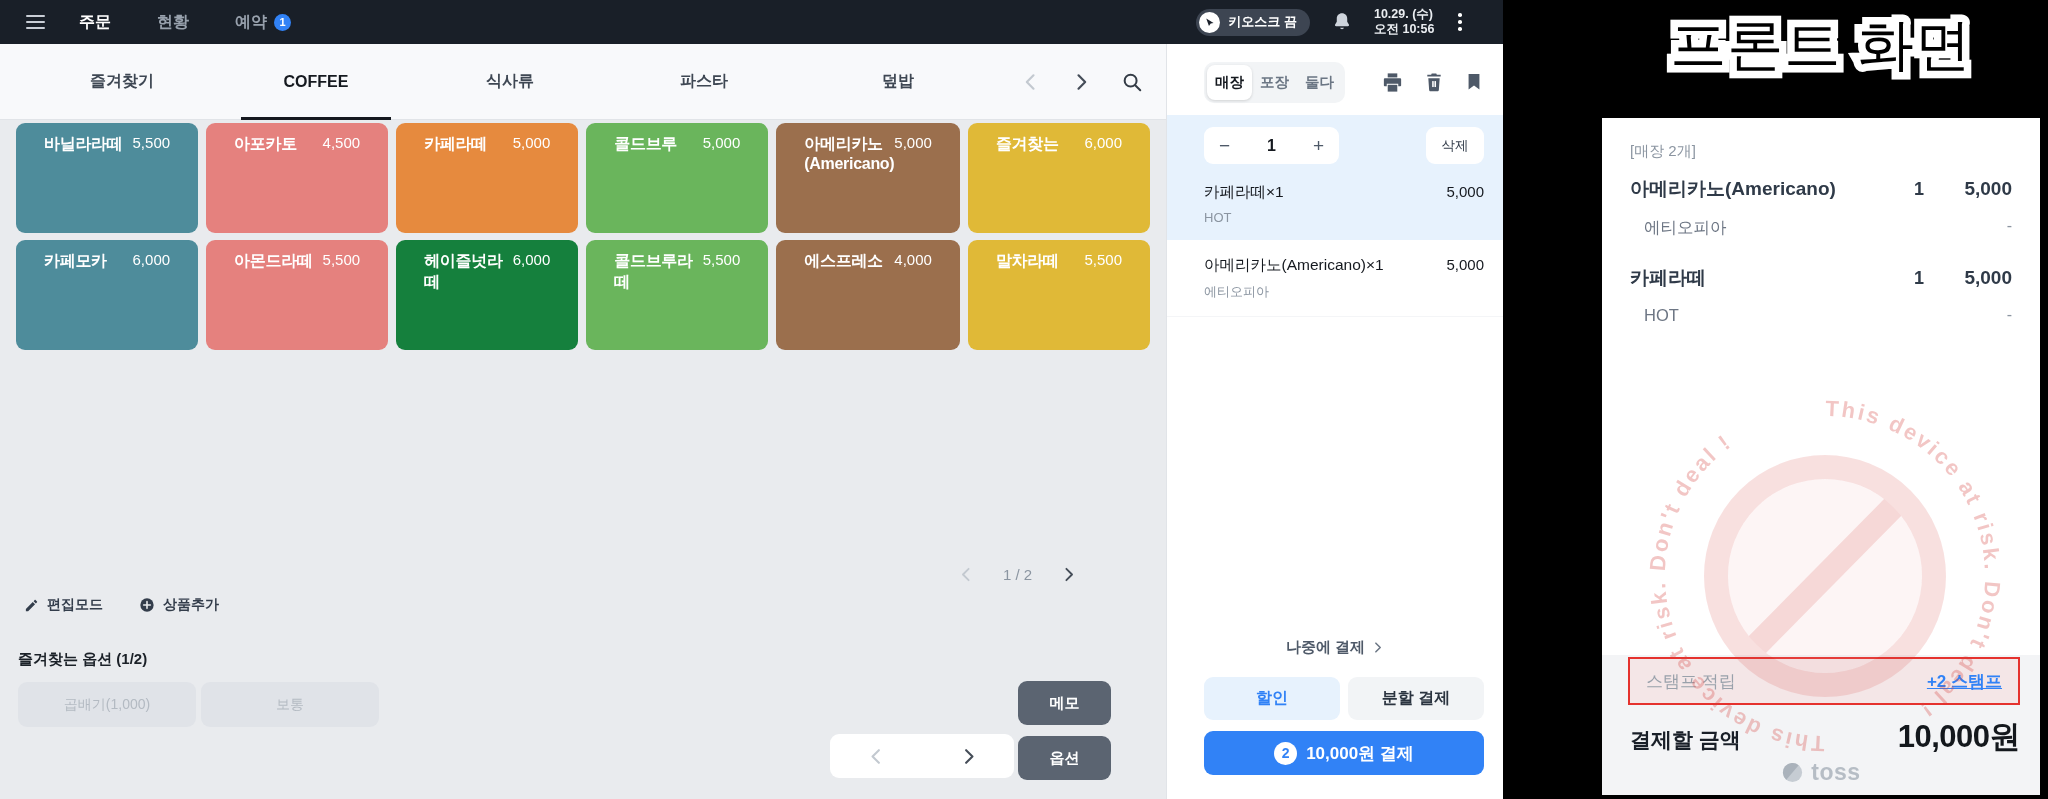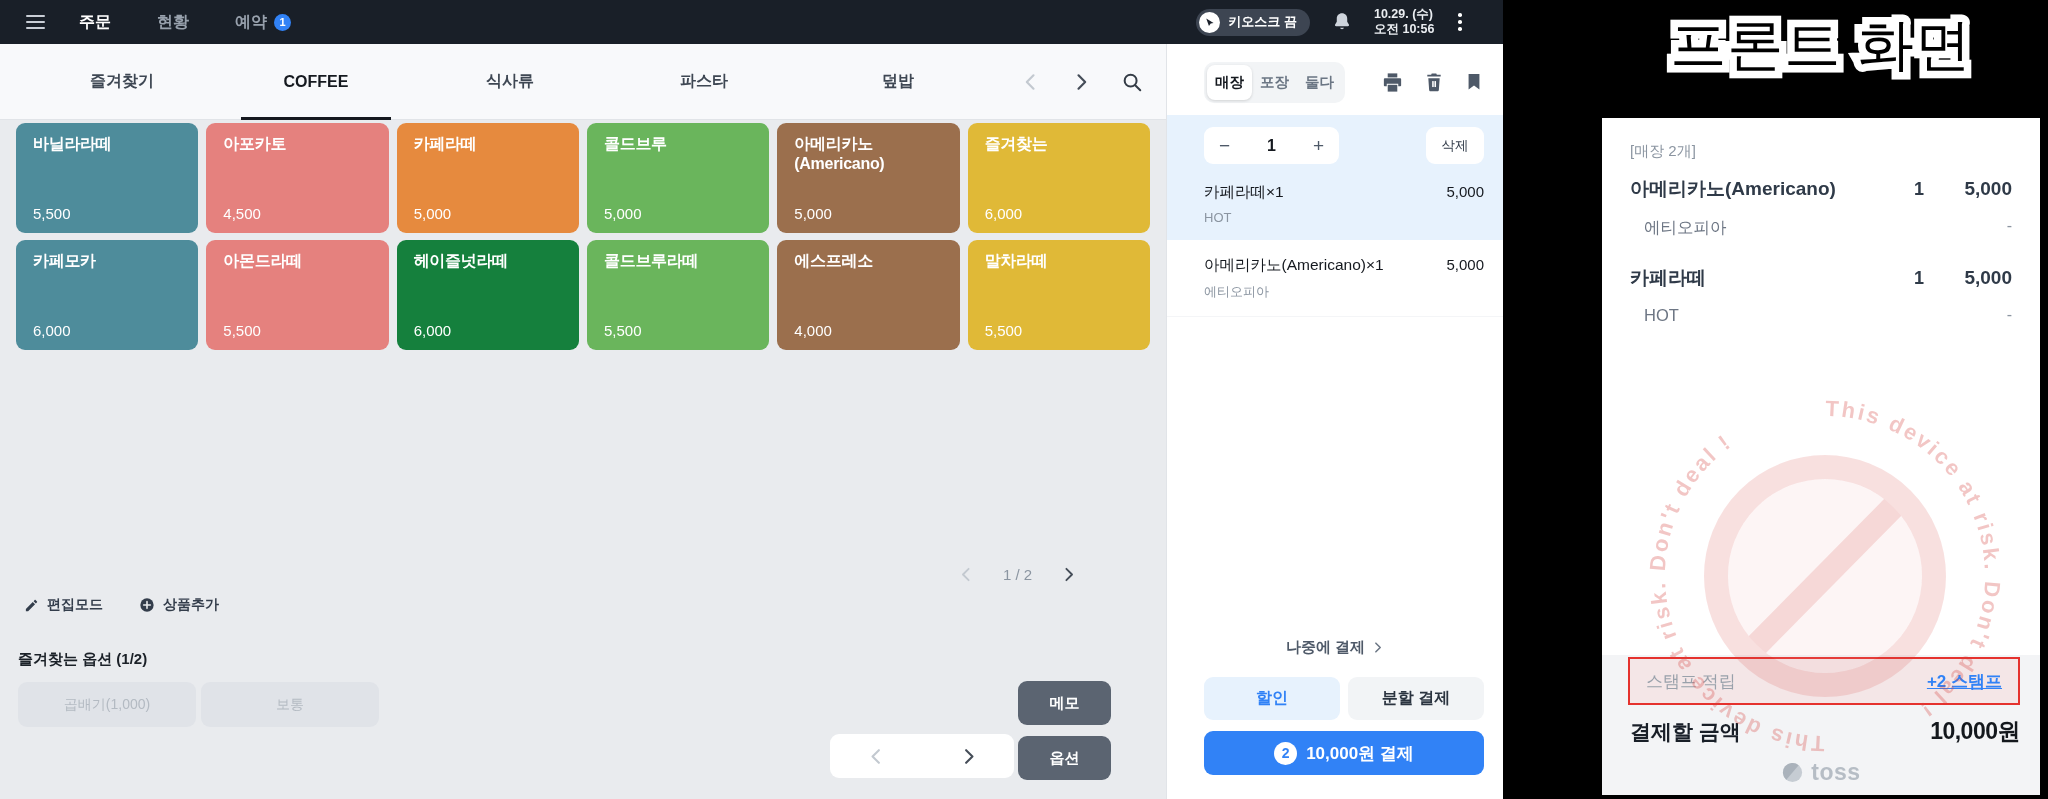--- a/index.html
+++ b/index.html
@@ -39,22 +39,22 @@
   .tab { width:194px; height:100%; display:flex; align-items:center; justify-content:center;
     font-size:16px; font-weight:700; color:#3e4753; position:relative; cursor:pointer; }
   .tab.active { color:#15191f; }
   .tab.active::after { content:""; position:absolute; bottom:-1px; left:22px; right:22px; height:3px; background:#15191f; }
   .tab-controls { display:flex; align-items:center; gap:30px; margin-left:26px; }
   .chev { color:#454d58; cursor:pointer; }
   .chev.disabled { color:#c3c9d0; }
 
   .grid { position:absolute; top:79px; left:16px; width:1134px; display:grid;
     grid-template-columns:repeat(6,1fr); grid-auto-rows:110px; gap:7px 8px; }
-  .tile { border:none; border-radius:9px; display:flex; flex-direction:column; justify-content:space-between;
-    align-items:flex-start; padding:11px 17px; color:#fff; text-align:left; cursor:pointer;
+  .tile { border:none; border-radius:9px; display:flex; flex-direction:row; justify-content:space-between;
+    align-items:flex-start; padding:11px 28px; color:#fff; text-align:left; cursor:pointer;
     font-family:inherit; }
   .tile-name { font-size:16px; font-weight:700; letter-spacing:-0.3px; }
   .tile-price { font-size:15px; }
 
   .tools { position:absolute; left:24px; top:552px; display:flex; align-items:center; gap:36px; }
   .tool { display:flex; gap:8px; align-items:center; color:#333d4b; font-size:14px; font-weight:600; cursor:pointer; }
   .pagination { position:absolute; top:522px; left:958px; display:flex; align-items:center; gap:28px; }
   .page-label { font-size:15px; color:#8b95a1; }
 
   .fav-title { position:absolute; left:18px; top:606px; font-size:15px; font-weight:700; color:#1b2128; }
@@ -126,21 +126,21 @@
   .fi-opt-name { flex:1; font-size:16.5px; color:#6d7684; }
   .fi-opt-price { width:40px; text-align:right; font-size:16px; color:#8b95a1; }
 
   .front-footer { position:absolute; left:0; right:0; bottom:0; height:140px; background:#f3f4f6; }
   .stamp-row { position:absolute; left:26px; width:392px; top:2px; height:48px; border:2.5px solid #e5322e;
     background:rgba(246,203,203,0.35); display:flex; align-items:center; padding:0 16px; }
   .stamp-label { color:#99a1ab; font-size:17px; }
   .stamp-value { margin-left:auto; color:#3182f6; font-size:17px; font-weight:700; text-decoration:underline; cursor:pointer; }
   .total-row { position:absolute; left:28px; right:20px; top:61px; display:flex; align-items:baseline; }
   .total-label { font-size:21px; font-weight:700; color:#191f28; }
-  .total-value { margin-left:auto; font-size:23px; font-weight:800; color:#14181d; letter-spacing:-0.5px; }
+  .total-value { margin-left:auto; font-size:31px; font-weight:800; color:#14181d; letter-spacing:-0.5px; }
   .toss-brand { position:absolute; left:0; right:0; bottom:9px; display:flex; align-items:center;
     justify-content:center; gap:7px; color:#b6bdc5; font-size:23px; font-weight:600; letter-spacing:0.5px; }
 
   .watermark { position:absolute; left:8px; top:243px; width:430px; height:430px; pointer-events:none; z-index:2; }
   .front-footer, .front-items, .front-tag { z-index:1; }
   .stamp-row, .total-row, .toss-brand { z-index:3; }
 </style>
 </head>
 <body>
 

